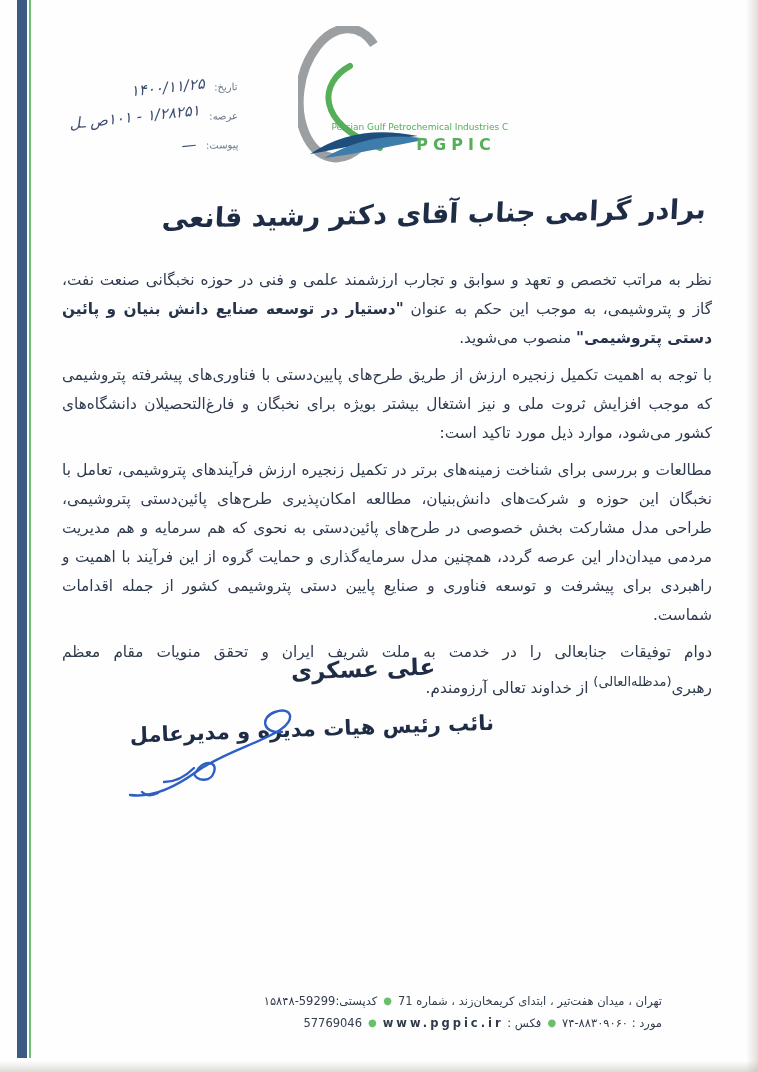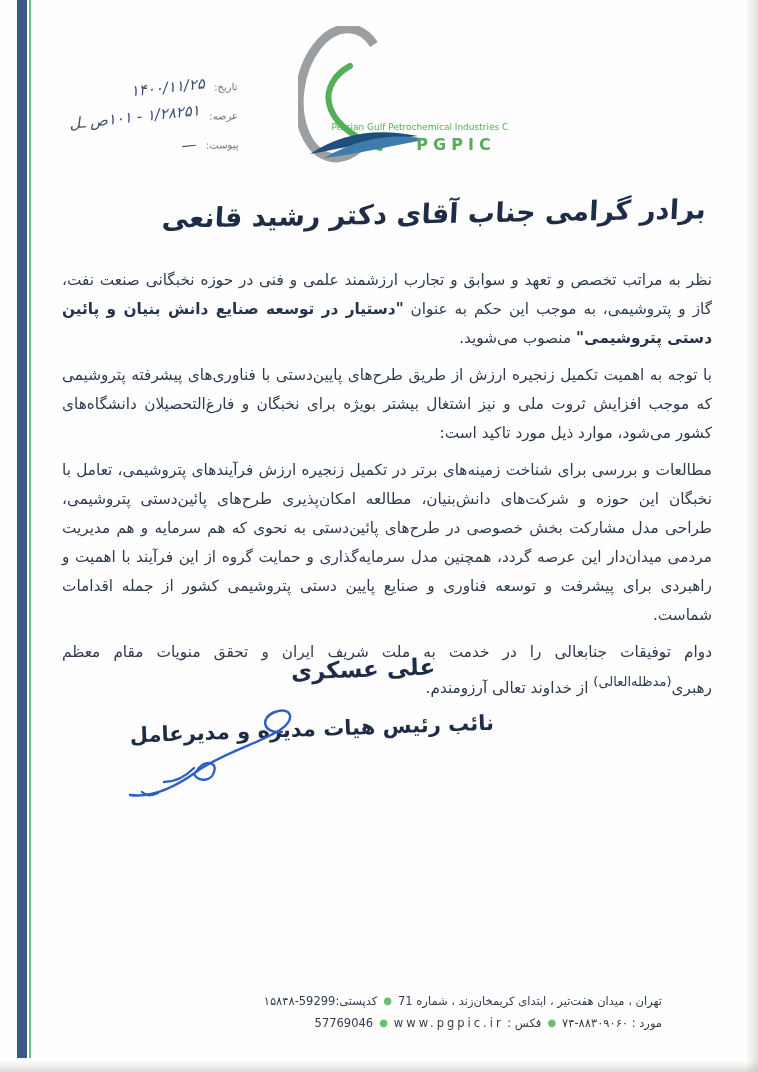--- a/index.html
+++ b/index.html
@@ -46,21 +46,21 @@
   .sig-title { position:absolute; left:190px; top:716px; width:304px; text-align:center;
                font-size:21px; font-weight:bold; color:#1f2c46; direction:rtl;
                transform:rotate(-2deg); white-space:nowrap; }
   .sig-scribble { position:absolute; left:112px; top:700px; width:200px; height:108px; }
 
   
   .footer { position:absolute; top:990px; right:96px; direction:rtl; text-align:right;
             font-size:11.5px; color:#323d4e; line-height:21px; white-space:nowrap; }
   .dot { color:#6abf6a; margin:0 6px; font-size:10px; vertical-align:1px; }
   .num { direction:ltr; unicode-bidi:bidi-override; }
-  .website { direction:ltr; unicode-bidi:embed; letter-spacing:3px; font-weight:normal; color:#2f3b4a; }
+  .website { direction:ltr; unicode-bidi:embed; letter-spacing:3px; font-weight:bold; color:#2f3b4a; }
 </style>
 </head>
 <body>
 
 <div class="page">
 
   <div class="bar-blue"></div>
   <div class="bar-green"></div>
 
   <div class="meta">

